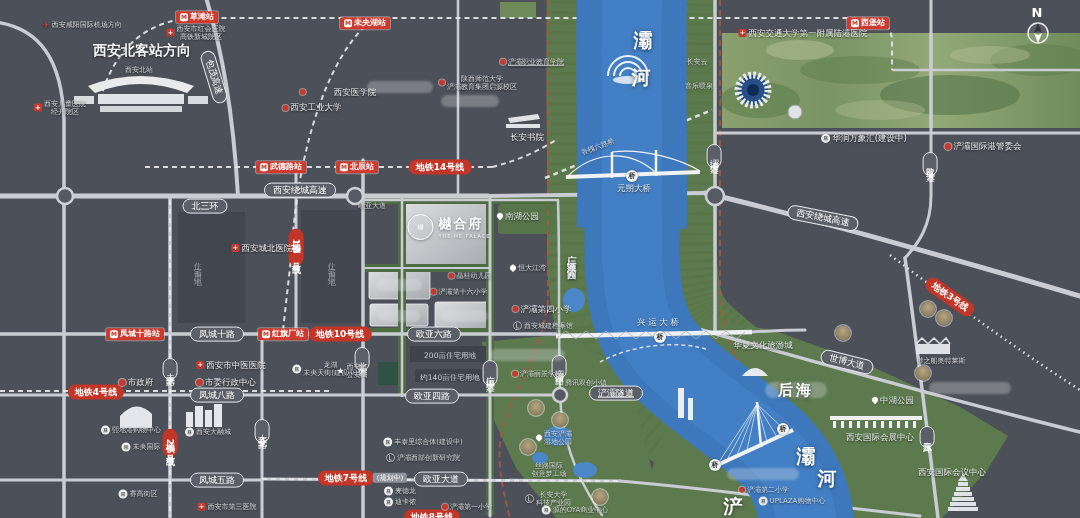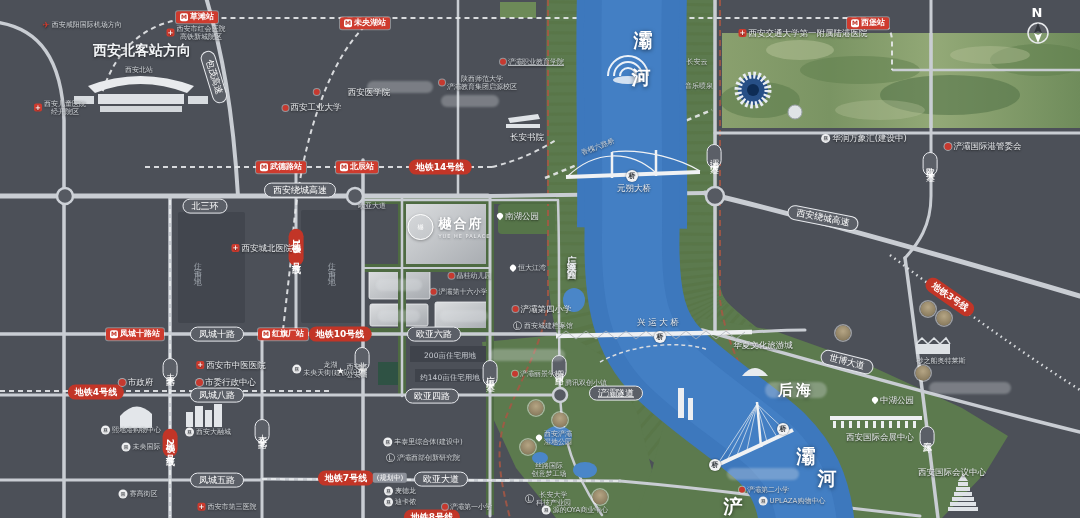--- a/index.html
+++ b/index.html
@@ -387,21 +387,21 @@
       <div class="lb big" style="left: 796px; top: 390px;"><span class="t">后海</span></div>
       <div class="lb bigc" style="left: 806px; top: 456px;"><span class="t">灞</span></div>
       <div class="lb bigc" style="left: 827px; top: 478px;"><span class="t">河</span></div>
       <div class="lb bigc" style="left: 733px; top: 506px;"><span class="t">浐</span></div>
       <div class="lb txv" style="left: 572px; top: 257px;"><span class="t">广运潭公园</span></div>
       <div class="lb txs" style="left: 82px; top: 25px;"><span class="ic ic-plane">✈</span><span class="t">西安咸阳国际机场方向</span></div>
       <div class="lb txs" style="left: 196px; top: 33px;"><span class="ic ic-hosp">+</span><span class="t">西安市红会医院
 高铁新城院区</span></div>
       <div class="lb txs" style="left: 60px; top: 108px;"><span class="ic ic-hosp">+</span><span class="t">西安儿童医院
 经开院区</span></div>
-      <div class="lb tx" style="left: 352px; top: 92px; gap: 28px;"><span class="ic ic-sch"></span><span class="t">西安医学院</span></div>
+      <div class="lb tx" style="left: 338px; top: 92px; gap: 28px;"><span class="ic ic-sch"></span><span class="t">西安医学院</span></div>
       <div class="lb tx" style="left: 312px; top: 108px; font-family: Liberation Mono, monospace;"><span class="ic ic-sch"></span><span class="t">西安工业大学</span></div>
       <div class="lb txs" style="left: 478px; top: 83px;"><span class="ic ic-sch"></span><span class="t">陕西师范大学
 浐灞教育集团启源校区</span></div>
       <div class="lb txs" style="left: 532px; top: 62px; text-decoration: underline;"><span class="ic ic-sch"></span><span class="t">浐灞职业教育学院</span></div>
       <div class="lb tx" style="left: 527px; top: 137px;"><span class="t">长安书院</span></div>
       <div class="lb txs" style="left: 697px; top: 62px;"><span class="t">长安云</span></div>
       <div class="lb txs" style="left: 699px; top: 86px;"><span class="t">音乐喷泉</span></div>
       <div class="lb tx" style="left: 803px; top: 33px;"><span class="ic ic-hosp">+</span><span class="t">西安交通大学第一附属陆港医院</span></div>
       <div class="lb tx" style="left: 864px; top: 138px;"><span class="ic ic-cart">¤</span><span class="t">华润万象汇(建设中)</span></div>
       <div class="lb tx" style="left: 983px; top: 146px;"><span class="ic ic-govt"></span><span class="t">浐灞国际港管委会</span></div>

